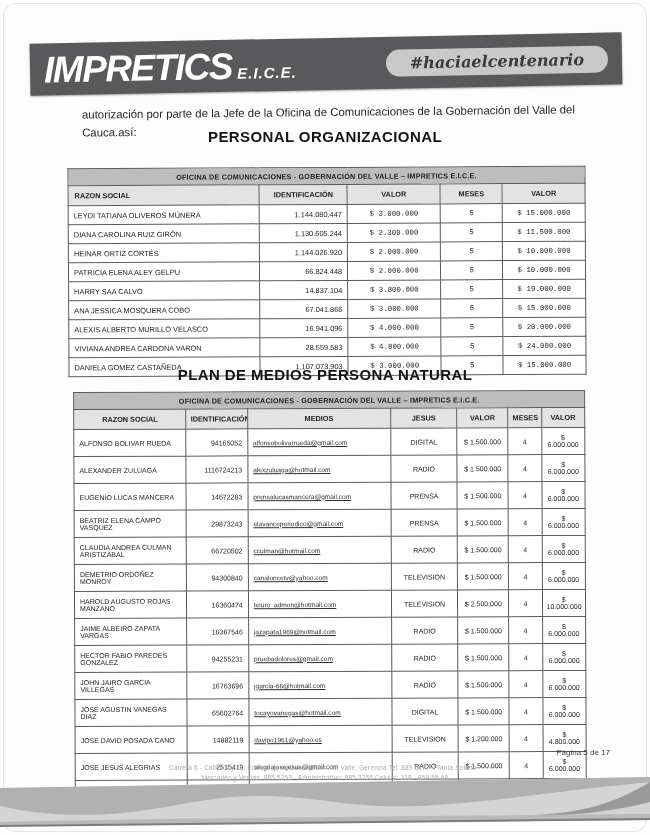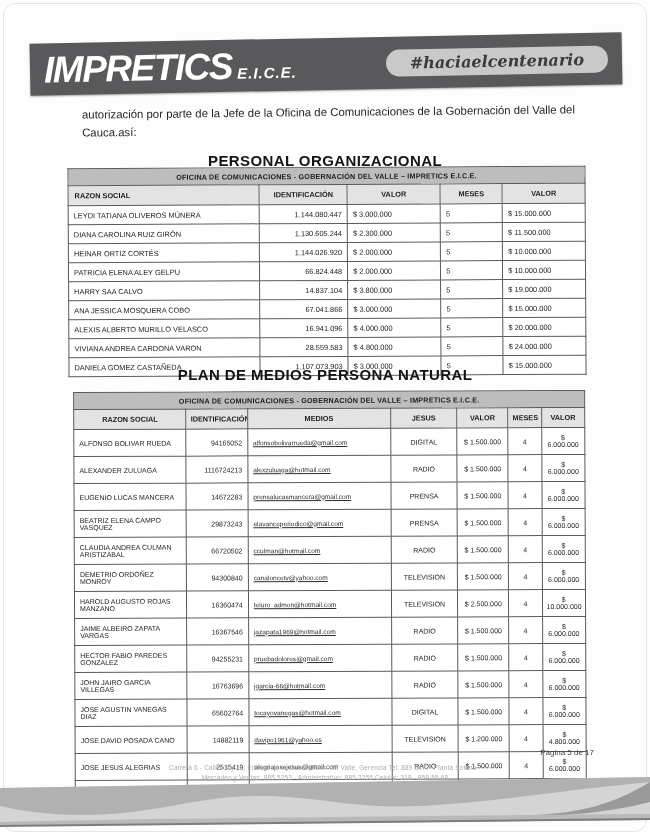--- a/index.html
+++ b/index.html
@@ -10,47 +10,47 @@
   
   .brand-band{position:absolute;left:30px;top:38px;width:592px;height:52px;background:#59595b;transform:rotate(-1.1deg);display:flex;align-items:center;padding:0 14px;box-sizing:border-box;box-shadow:0 1px 2px rgba(0,0,0,.35);}
   .brand{display:flex;align-items:baseline;}
   .brand-main{color:#ffffff;font-weight:bold;font-style:italic;font-size:37px;letter-spacing:-1.5px;line-height:1;}
   .brand-suffix{color:#ffffff;font-weight:bold;font-style:italic;font-size:15px;margin-left:5px;letter-spacing:1px;}
   .badge{margin-left:auto;background:#c9c9c9;color:#3a3a3a;border-radius:15px;padding:4px 24px;font-family:"DejaVu Serif",serif;font-style:italic;font-weight:bold;font-size:16px;}
 
   .intro{position:absolute;left:82px;top:103px;width:500px;font-size:11.4px;line-height:1.6;color:#262626;transform:rotate(-0.6deg);margin:0;}
 
   .tbl-title{position:absolute;left:0;right:0;text-align:center;font-size:15px;font-weight:bold;letter-spacing:.4px;color:#141414;margin:0;}
-  #title1{top:128px;margin-top:24px;}
+  #title1{top:128px;}
   #title2{top:366px;}
 
   table{border-collapse:collapse;table-layout:fixed;background:#fff;}
   #t1{position:absolute;left:68px;top:167px;width:518px;font-size:7.4px;color:#222;transform:rotate(-0.3deg);}
   #t2{position:absolute;left:74px;top:391px;width:512px;font-size:7px;color:#222;transform:rotate(-0.25deg);}
   td,th{border:1px solid #5a5a5a;overflow:hidden;}
   .band-cell{background:#bdbdbd;font-weight:bold;text-align:center;font-size:7.2px;padding:3.5px 2px;color:#1c1c1c;letter-spacing:.2px;}
   thead th{background:#e3e3e3;font-weight:bold;padding:5px 4px;font-size:7.3px;color:#1c1c1c;}
   #t1 thead th.c0{text-align:left;padding-left:6px;}
   #t1 tbody td{padding:4.5px 5px;background:#fff;}
   #t1 td.c0{text-align:left;}
   #t1 td.c1{text-align:right;}
-  #t1 td.c2,#t1 td.c3,#t1 td.c4{text-align:left;}
+  #t1 td.c2,#t1 td.c3,#t1 td.c4{text-align:center;font-family:Liberation Mono, monospace;}
   #t2 thead th{text-align:center;}
   #t2 tbody td{padding:6px 4px;background:#fff;}
   #t2 td.c0{text-align:left;padding-left:5px;}
   #t2 td.c1{text-align:right;padding-right:5px;}
   #t2 td.c2{text-align:left;padding-left:5px;text-decoration:underline;font-size:6.6px;color:#2e2e2e;}
   #t2 tbody tr:nth-child(13) td.c2{text-decoration:none;}
   #t2 td.c3,#t2 td.c4,#t2 td.c5,#t2 td.c6{text-align:center;}
 
   
   #t1 col.w0{width:37%;} #t1 col.w1{width:17%;} #t1 col.w2{width:18%;} #t1 col.w3{width:12%;} #t1 col.w4{width:16%;}
   #t2 col.w0{width:22%;} #t2 col.w1{width:12%;} #t2 col.w2{width:28%;} #t2 col.w3{width:13%;} #t2 col.w4{width:10%;} #t2 col.w5{width:6.5%;} #t2 col.w6{width:8.5%;}
 
-  .pagenum{position:absolute;top:748px;right:56px;font-size:8px;color:#3f3f3f;}
+  .pagenum{position:absolute;top:748px;right:40px;font-size:8px;color:#3f3f3f;}
   .footer-lines{position:absolute;top:763px;left:0;right:0;text-align:center;font-size:6.4px;line-height:1.55;color:#a7aca9;letter-spacing:.2px;}
 
   .wave{position:absolute;left:0;top:772px;width:650px;height:56px;}
 </style>
 </head>
 <body>
 
 <div class="page">
   <div class="frame"></div>
 

